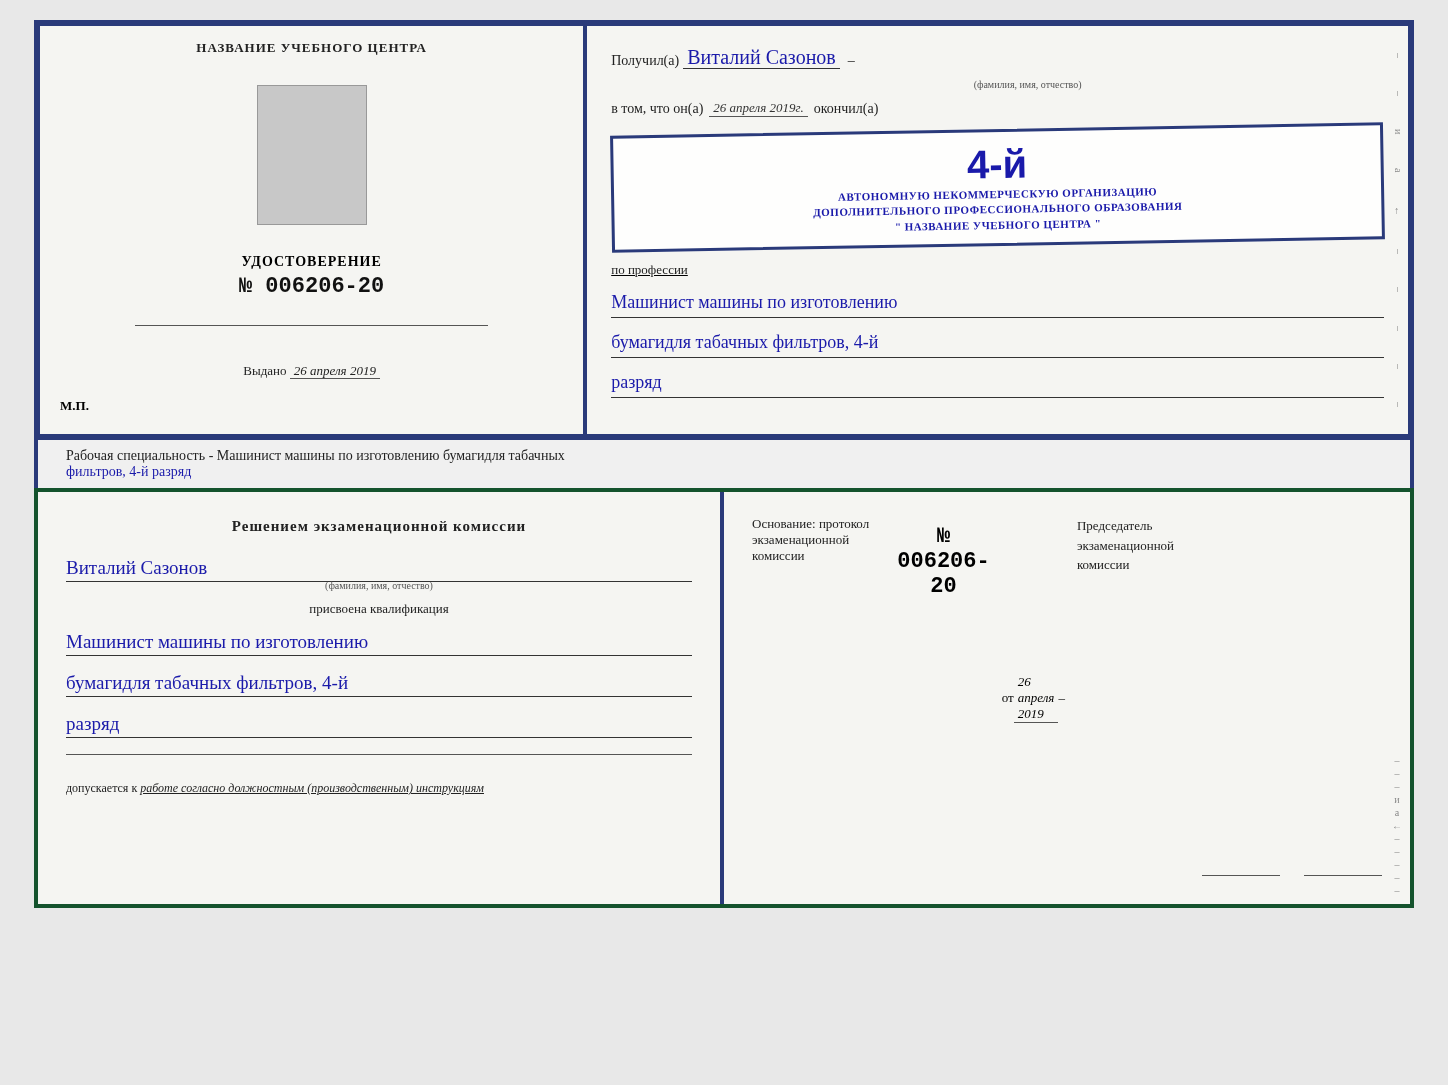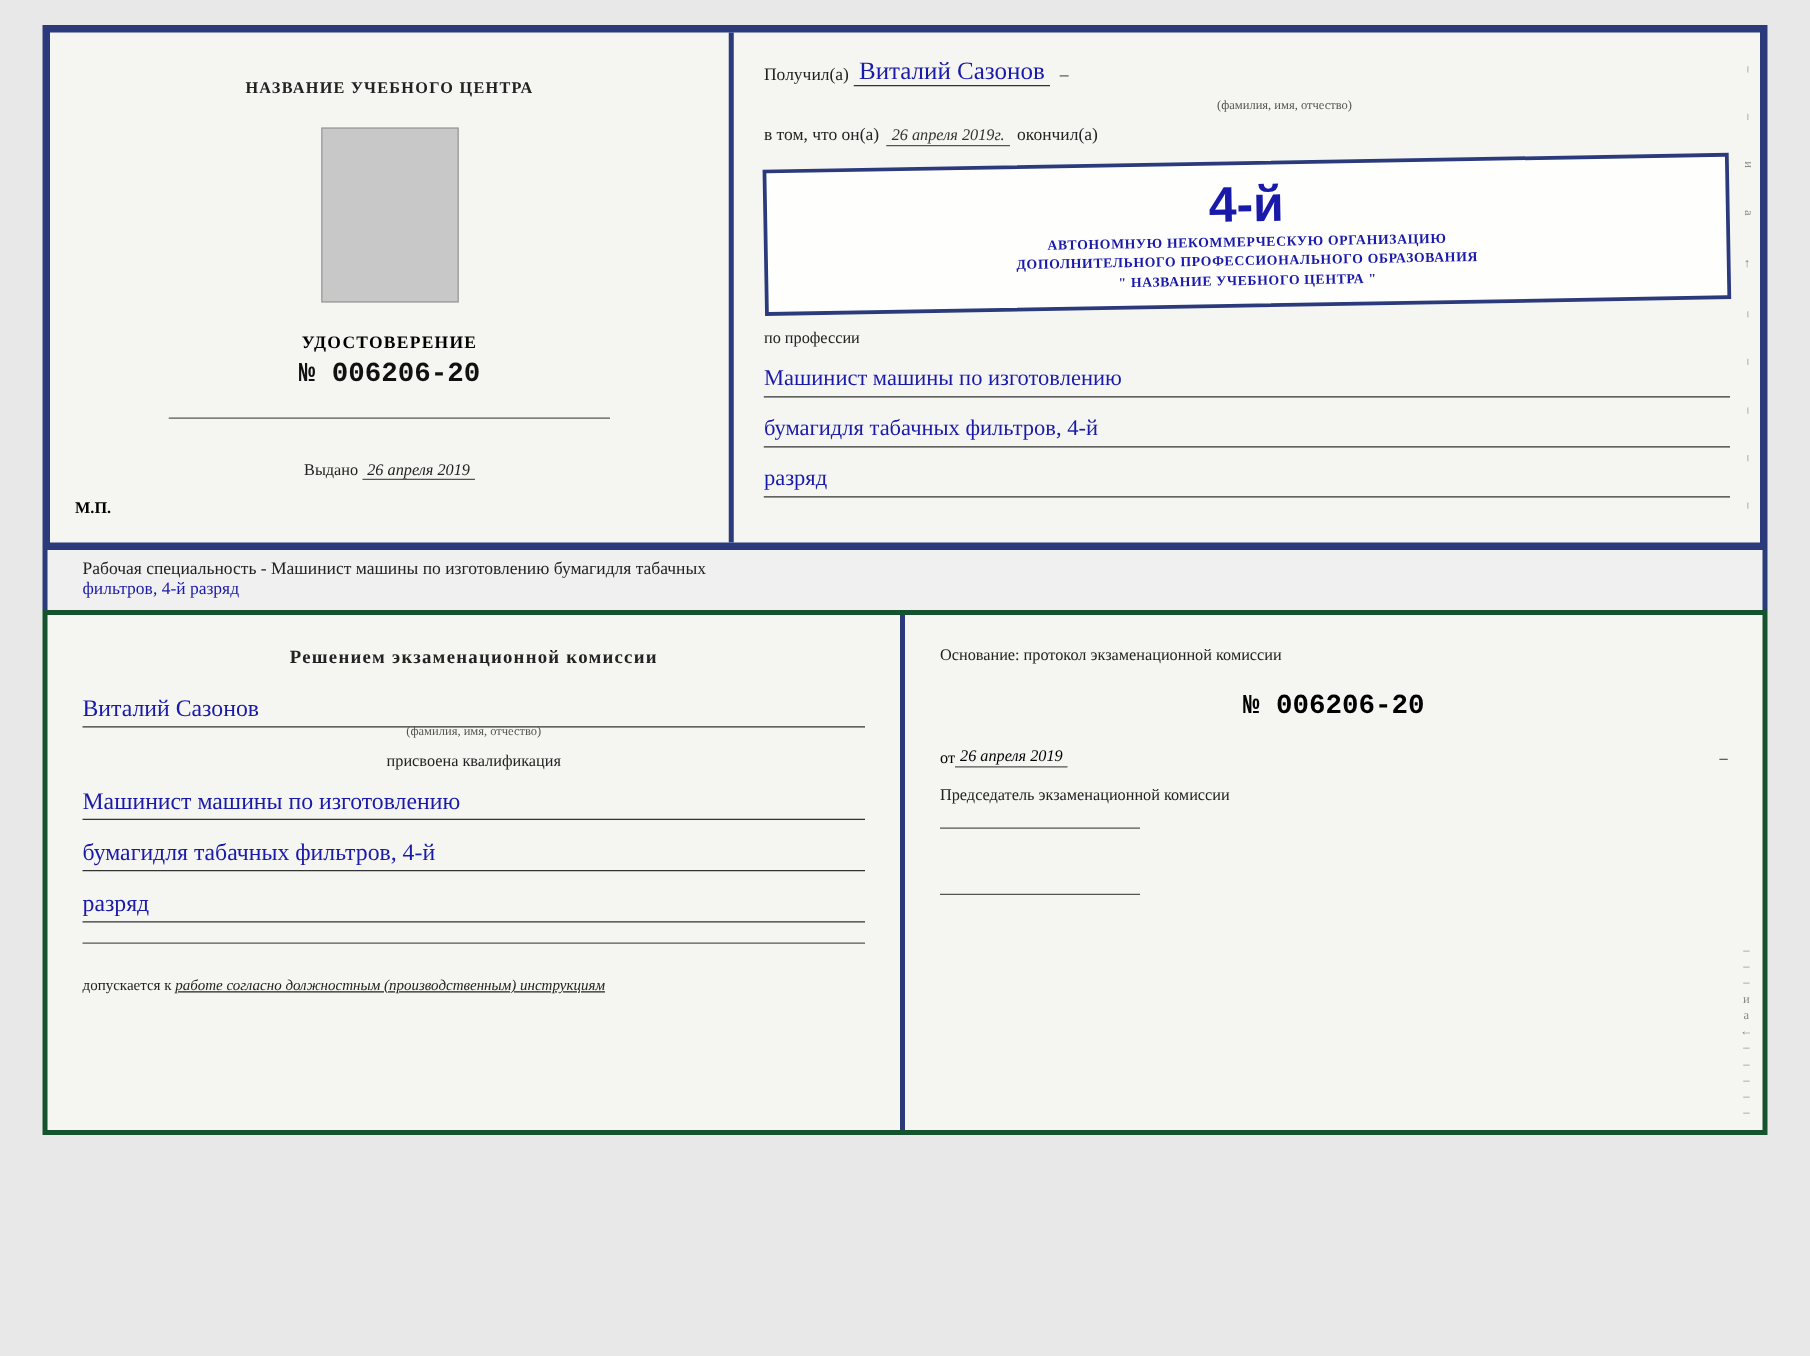--- a/index.html
+++ b/index.html
@@ -32,21 +32,21 @@
       position: relative;
     }
 
     .cert-left {
       width: 40%;
       border-right: 4px solid #2a3a7a;
       display: flex;
       flex-direction: column;
       align-items: center;
       justify-content: space-between;
-      padding: 36px 20px 20px 20px;
+      padding: 14px 20px 20px 20px;
       position: relative;
     }
 
     .cert-left-top {
       text-align: center;
       font-size: 13px;
       font-weight: bold;
       letter-spacing: 1px;
       text-transform: uppercase;
       color: #222;
@@ -261,21 +261,20 @@
       padding: 24px 28px;
       display: flex;
       flex-direction: column;
       gap: 10px;
     }
 
     .bottom-right {
       width: 50%;
       padding: 24px 28px;
       display: flex;
-      flex-direction: column;
       gap: 12px;
       position: relative;
     }
 
     .section-title {
       font-size: 15px;
       font-weight: bold;
       text-align: center;
       letter-spacing: 1px;
       color: #222;
@@ -416,21 +415,21 @@
         <span class="okonchil">окончил(а)</span>
       </div>
 
       <div class="stamp-block">
         <div class="big-number">4-й</div>
         <div class="stamp-text">АВТОНОМНУЮ НЕКОММЕРЧЕСКУЮ ОРГАНИЗАЦИЮ</div>
         <div class="stamp-text">ДОПОЛНИТЕЛЬНОГО ПРОФЕССИОНАЛЬНОГО ОБРАЗОВАНИЯ</div>
         <div class="stamp-text">" НАЗВАНИЕ УЧЕБНОГО ЦЕНТРА "</div>
       </div>
 
-      <div style="display:flex; align-items:center; gap:8px; margin-top:4px;">
+      <div style="display:flex; align-items:center; gap:8px; margin-top:4px;text-decoration:underline;">
         <span style="font-size:13px; color:#222;">по профессии</span>
       </div>
 
       <span class="cert-right-profession-handwritten">Машинист машины по изготовлению</span>
       <span class="cert-right-profession-handwritten">бумагидля табачных фильтров, 4-й</span>
       <span class="cert-right-profession-handwritten">разряд</span>
 
       <div class="right-edge-lines">
         <span class="edge-text deco-dash">–</span>
         <span class="edge-text deco-dash">–</span>

